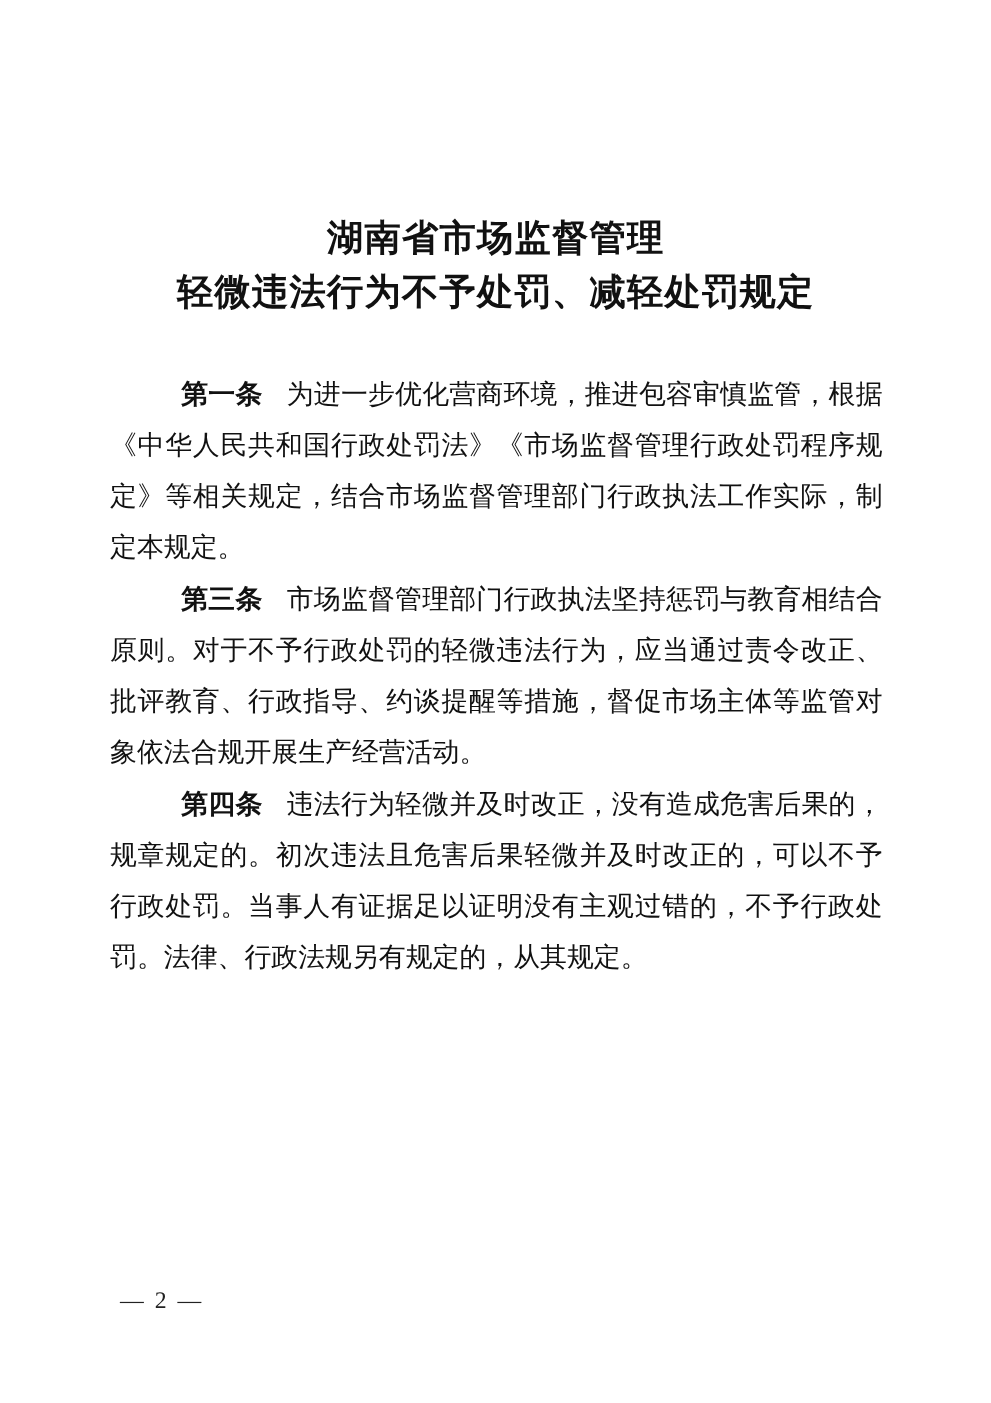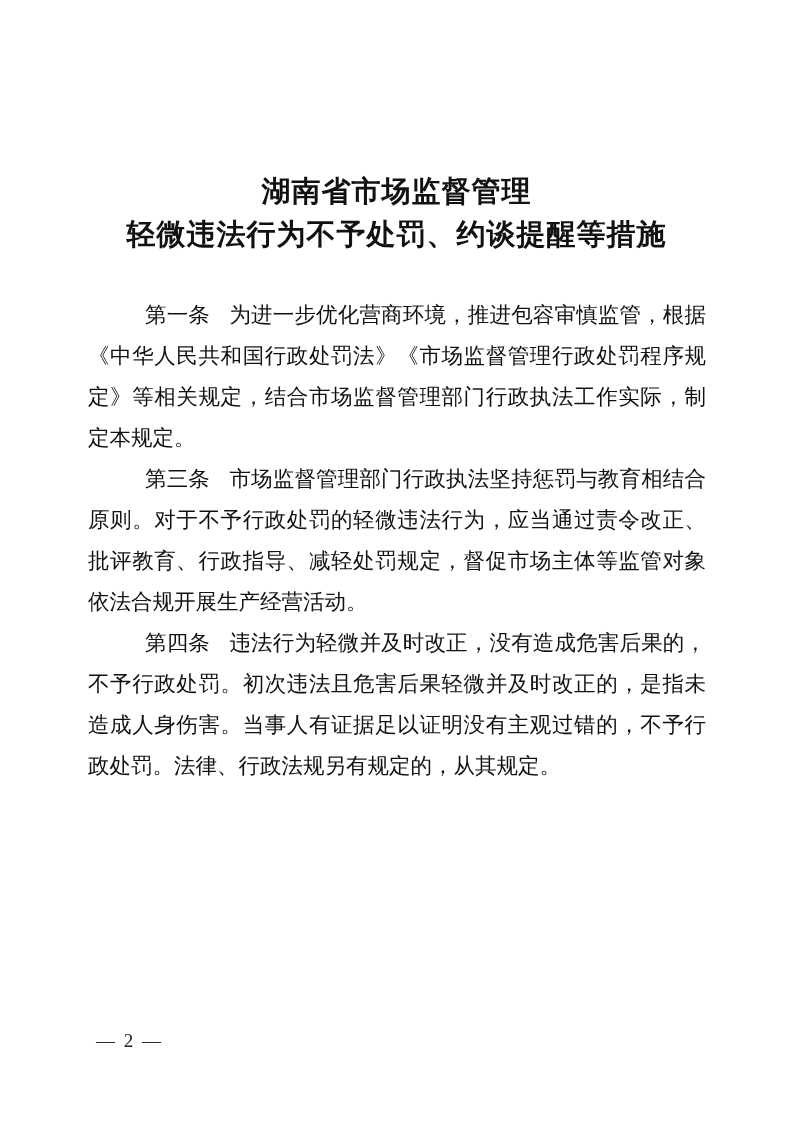--- a/index.html
+++ b/index.html
@@ -39,21 +39,21 @@
     font-size: 21.5px;
     line-height: 41px;
     text-align: justify;
     text-justify: inter-character;
   }
   .para {
     margin: 0;
     text-indent: 57px;
   }
   .para-label {
-    font-weight: 400;
+    font-weight: 700;
   }
   .para-label:not(:empty) {
     margin-right: 0.9em;
   }
   .page-footer {
     position: absolute;
     top: 1029px;
     left: 96px;
     font-size: 19px;
     line-height: 24px;
@@ -61,31 +61,31 @@
     letter-spacing: 2px;
   }
 </style>
 </head>
 <body>
 
 <div class="page">
 
   <h1 class="doc-title">
     <span class="title-line">湖南省市场监督管理</span>
-    <span class="title-line">轻微违法行为不予处罚、约谈提醒等措施</span>
+    <span class="title-line">轻微违法行为不予处罚、减轻处罚规定</span>
   </h1>
 
   <div class="doc-body">
 
     <p class="para"><span class="para-label">第一条</span><span class="para-text">为进一步优化营商环境，推进包容审慎监管，根据《中华人民共和国行政处罚法》《市场监督管理行政处罚程序规定》等相关规定，结合市场监督管理部门行政执法工作实际，制定本规定。</span></p>
 
 
-    <p class="para"><span class="para-label">第三条</span><span class="para-text">市场监督管理部门行政执法坚持惩罚与教育相结合原则。对于不予行政处罚的轻微违法行为，应当通过责令改正、批评教育、行政指导、减轻处罚规定，督促市场主体等监管对象依法合规开展生产经营活动。</span></p>
+    <p class="para"><span class="para-label">第三条</span><span class="para-text">市场监督管理部门行政执法坚持惩罚与教育相结合原则。对于不予行政处罚的轻微违法行为，应当通过责令改正、批评教育、行政指导、约谈提醒等措施，督促市场主体等监管对象依法合规开展生产经营活动。</span></p>
 
-    <p class="para"><span class="para-label">第四条</span><span class="para-text">违法行为轻微并及时改正，没有造成危害后果的，不予行政处罚。初次违法且危害后果轻微并及时改正的，是指未造成人身伤害。当事人有证据足以证明没有主观过错的，不予行政处罚。法律、行政法规另有规定的，从其规定。</span></p>
+    <p class="para"><span class="para-label">第四条</span><span class="para-text">违法行为轻微并及时改正，没有造成危害后果的，规章规定的。初次违法且危害后果轻微并及时改正的，可以不予行政处罚。当事人有证据足以证明没有主观过错的，不予行政处罚。法律、行政法规另有规定的，从其规定。</span></p>
 
 
   </div>
 
   <div class="page-footer">
     <span>— 2 —</span>
   </div>
 
 </div>
 

